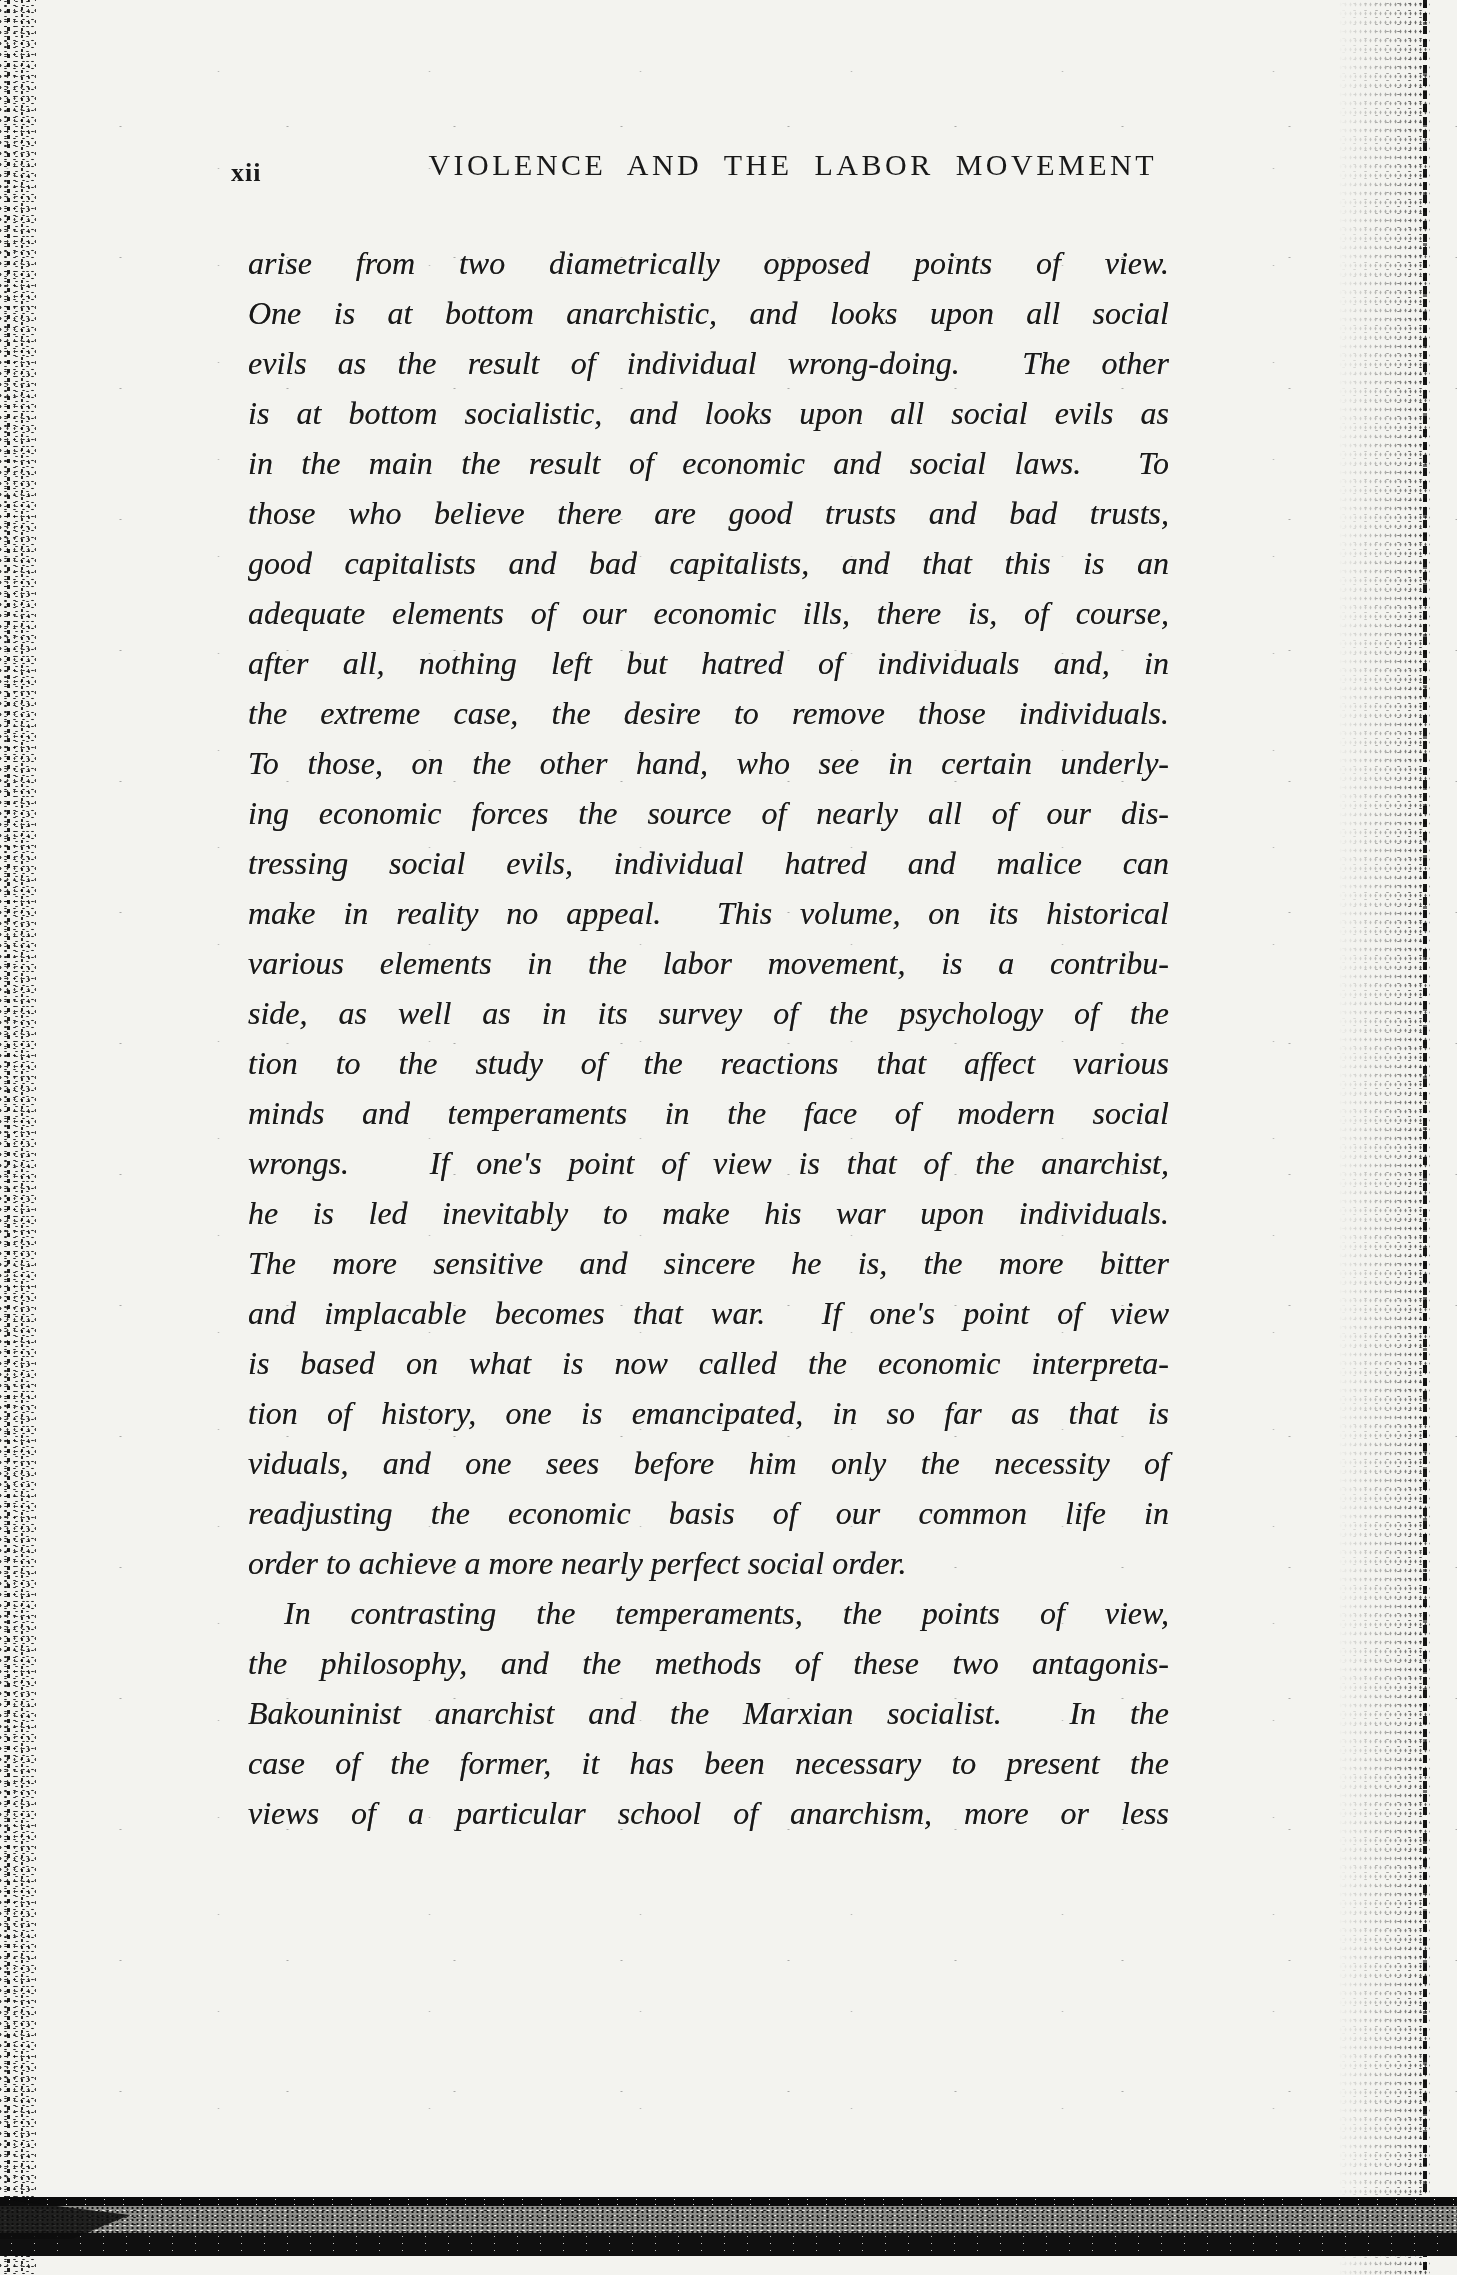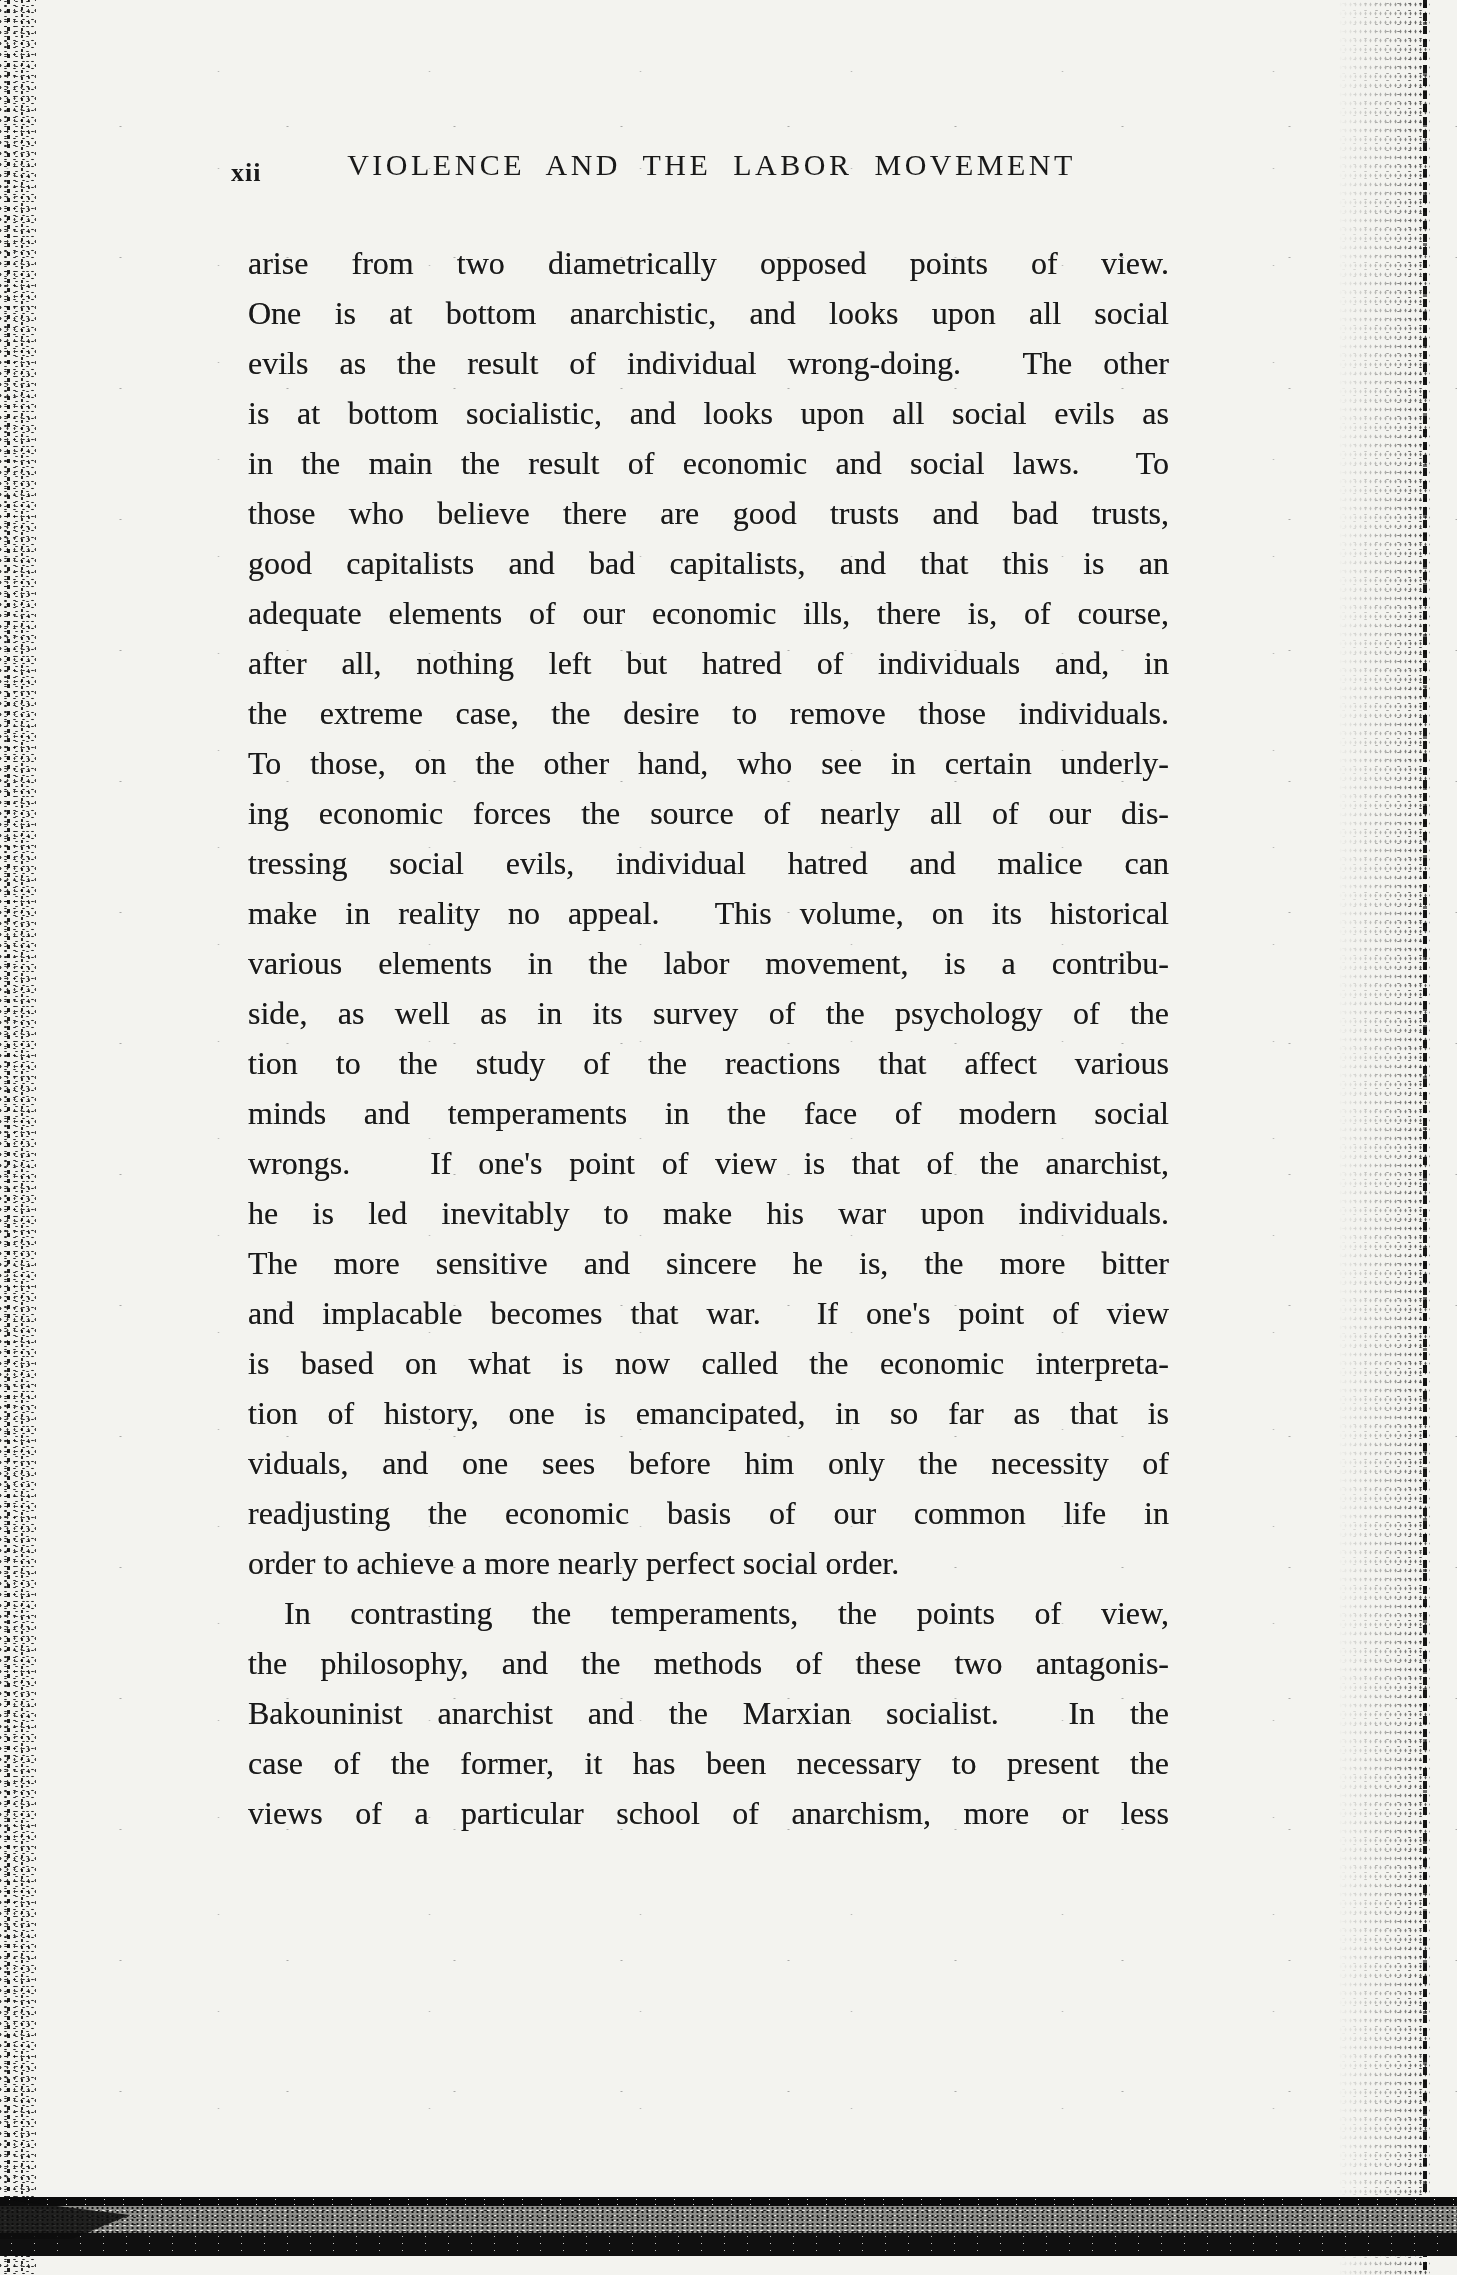--- a/index.html
+++ b/index.html
@@ -94,29 +94,29 @@
   }
   
   .header{
     position:absolute;left:236px;width:921px;top:148px;height:46px;
   }
   .page-number{
     position:absolute;left:-5px;top:10px;
     font-size:26px;font-weight:bold;letter-spacing:1px;
   }
   .running-title{
-    margin:0;text-align:center;
+    margin:0;text-align:right;
     font-size:30px;font-weight:normal;
     letter-spacing:3.5px;word-spacing:11px;
     padding-left:30px;
     white-space:nowrap;
   }
   
   .body-text{
-    position:absolute;left:248px;top:238px;width:921px;
+    position:absolute;left:248px;top:238px;width:921px;font-style:italic;
   }
   .line{
     height:50px;line-height:50px;
     font-size:32px;
     white-space:pre-wrap;
     text-align:justify;
     text-align-last:justify;
     text-shadow:0 0 .5px rgba(10,10,10,.55);
   }
   .line.ragged{text-align-last:left;}

